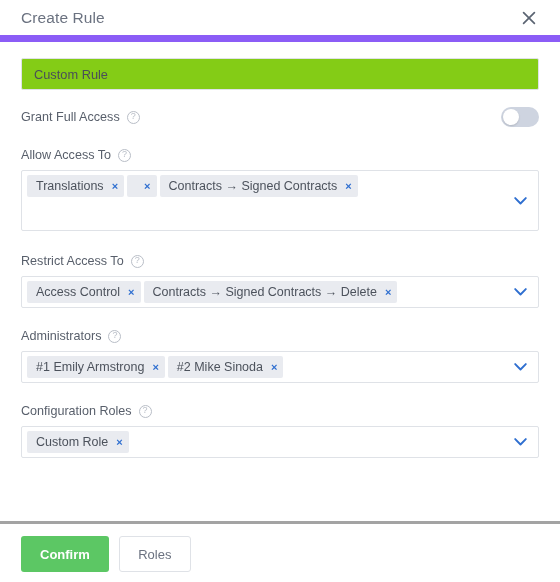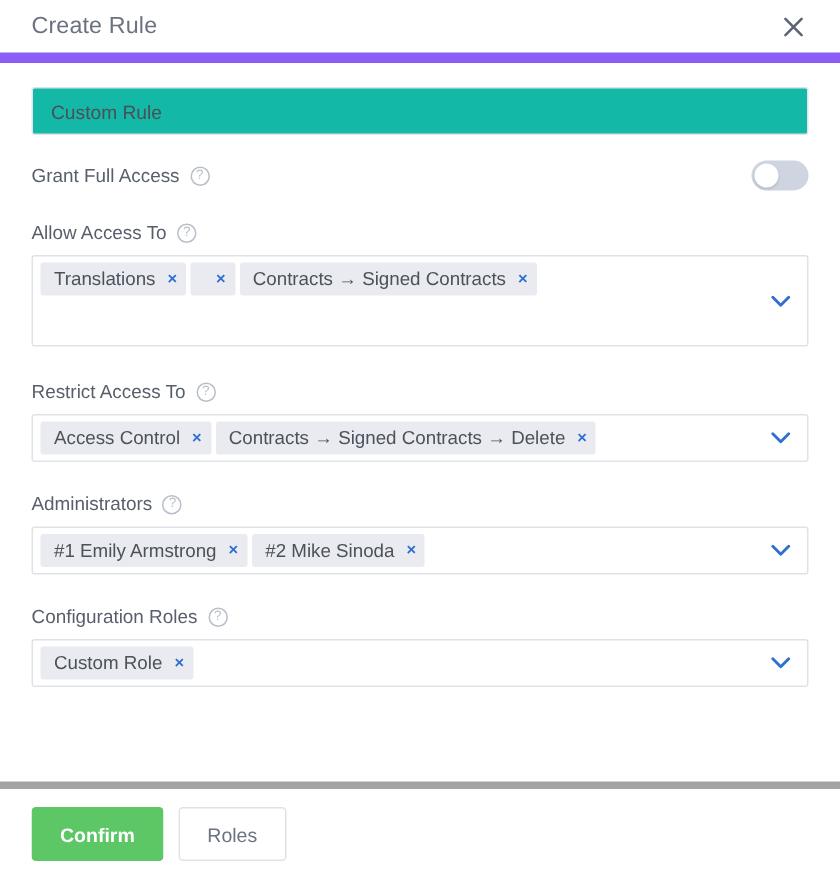--- a/index.html
+++ b/index.html
@@ -80,21 +80,21 @@
     top: 0px;
   }
   .help-icon span { position: relative; top: -0.5px; }
 
   
   .text-input {
     width: 518px;
     height: 32px;
     border: 1px solid #dfe2e7;
     border-radius: 2px;
-    background: #14b8a6;
+    background: #84cc16;
     font-size: 12.8px;
     color: #4a4f58;
     padding: 0 12px;
     font-family: "Liberation Sans", sans-serif;
     outline: none;
     display: block;
   }
   .text-input::placeholder { color: #b0b5bd; }
 
   
@@ -177,21 +177,21 @@
   .multiselect.tall .chevron { top: 50%; }
   .chevron svg { display: block; }
 
   
   .gap-18 { height: 18px; }
   .gap-16 { height: 16px; }
 
   
   .modal-footer {
     flex: 0 0 auto;
-    border-top: 5px solid #a3a3a3;
+    border-top: 3px solid #a3a3a3;
     padding: 12px 21px 16px 21px;
     height: 61px;
     display: flex;
     align-items: flex-start;
     gap: 10px;
   }
   .btn {
     height: 36px;
     border-radius: 3px;
     font-size: 13px;

